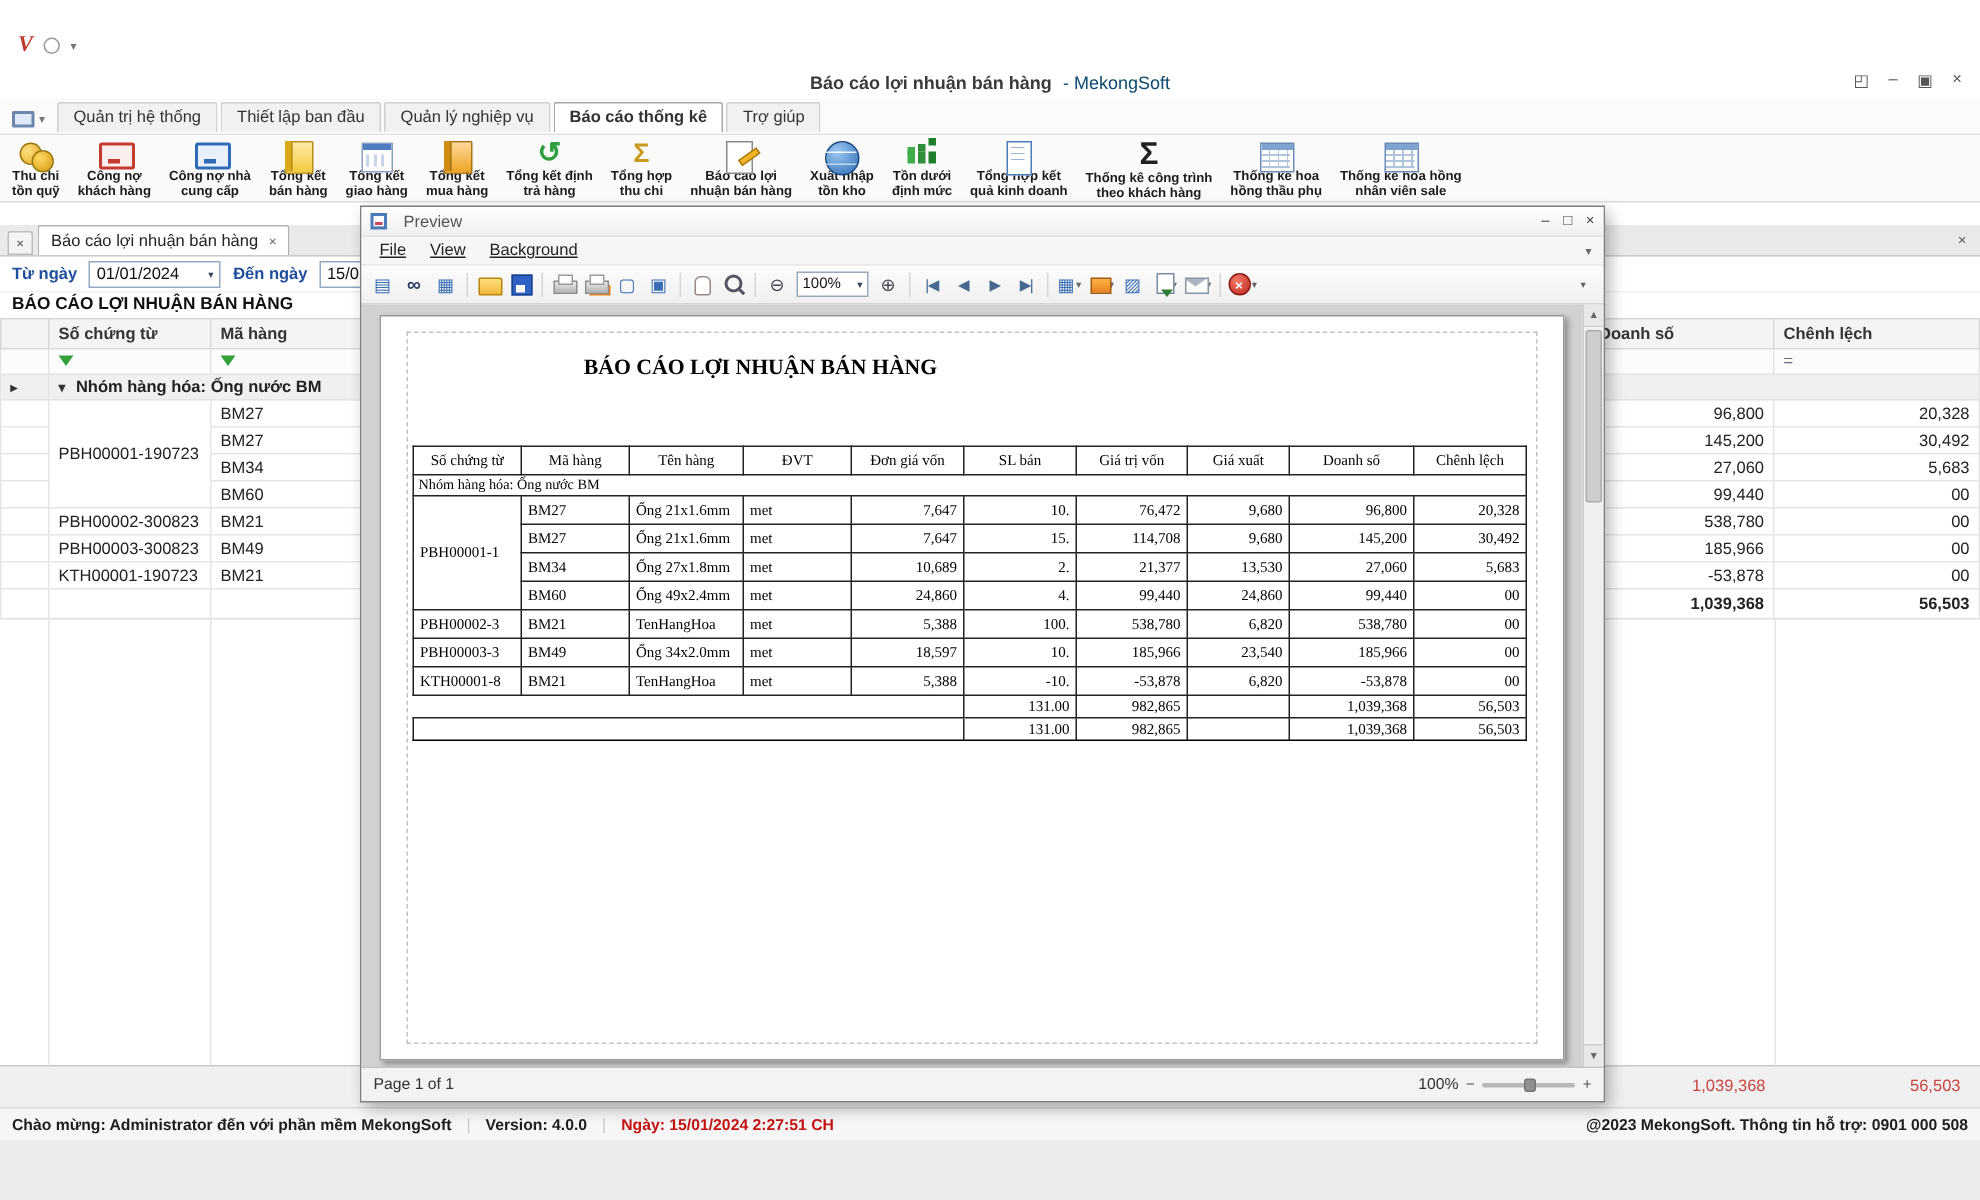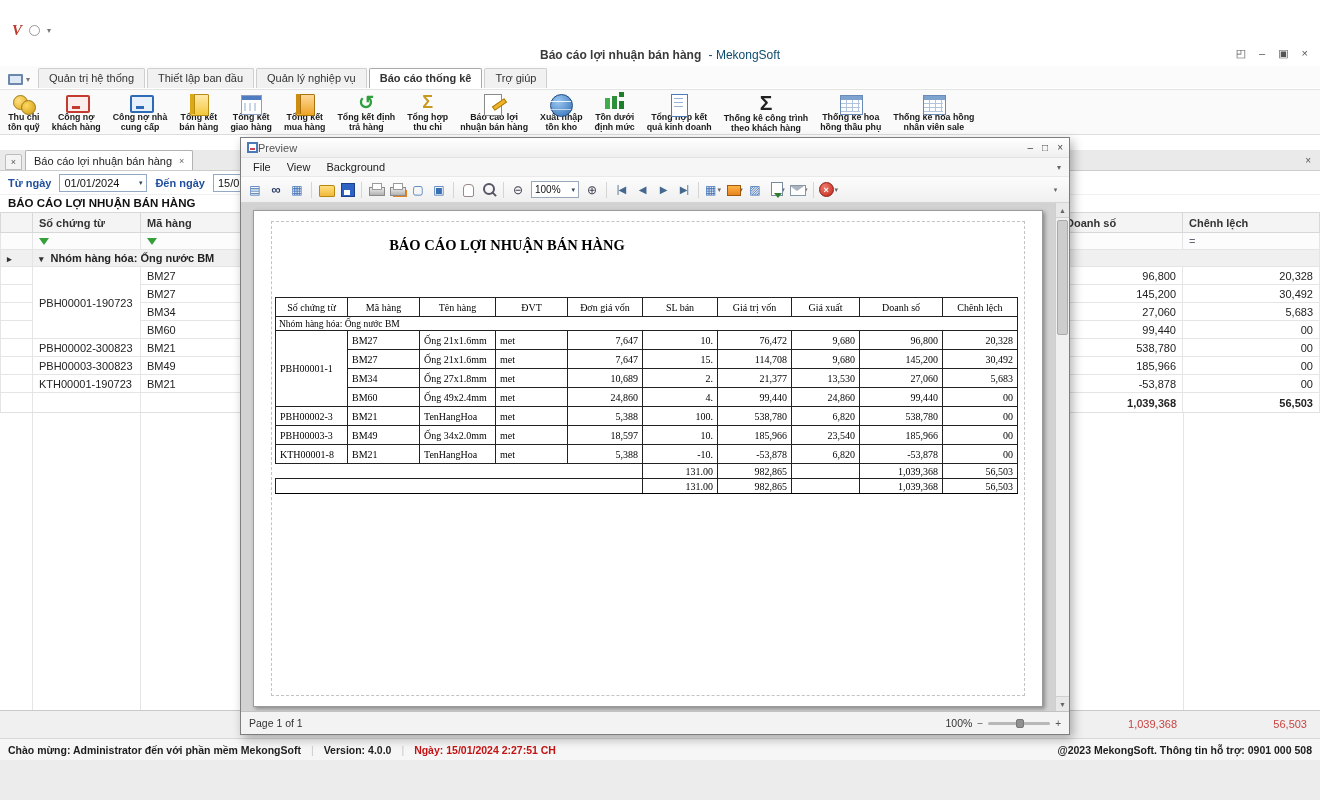--- a/index.html
+++ b/index.html
@@ -91,26 +91,26 @@
 
   .statusbar{position:absolute;top:738px;left:0;right:0;height:22px;background:#f6f6f6;border-top:1px solid #d8d8d8;display:flex;align-items:center;padding:0 8px;font-size:10.5px;gap:10px;}
   .statusbar .sb-b{font-weight:bold;color:#1d1d1d;}
   .statusbar .sb-red{font-weight:bold;color:#c41212;}
   .statusbar .sep{color:#c8c8c8;}
   .statusbar .sb-spacer{flex:1;}
   .bottom-strip{position:absolute;top:760px;left:0;right:0;height:40px;background:#ececec;}
 
   
   .dialog{position:absolute;left:240px;top:137px;width:830px;height:598px;background:#f2f2f2;border:1px solid #7e7e7e;box-shadow:3px 4px 10px rgba(0,0,0,.3);z-index:10;display:flex;flex-direction:column;}
-  .dlg-title{height:20px;display:flex;align-items:center;gap:0;padding:0 6px;background:linear-gradient(#ffffff,#efefef);border-bottom:1px solid #e2e2e2;}
+  .dlg-title{height:20px;display:flex;align-items:center;gap:11px;padding:0 6px;background:linear-gradient(#ffffff,#efefef);border-bottom:1px solid #e2e2e2;}
   .dlg-app-icon{width:11px;height:11px;border:2px solid #4a7ab8;background:#fff;box-shadow:inset 0 0 0 1px #fff,inset 0 -3px 0 #c45;}
   .dlg-title .dt{font-size:11px;color:#555;}
   .dlg-btns{margin-left:auto;display:flex;gap:9px;font-size:10px;color:#444;}
   .dlg-menu{height:18px;display:flex;align-items:center;padding:0 4px;background:#f6f6f6;font-size:11px;color:#222;}
-  .dlg-menu .mi{padding:1px 8px;}
+  .dlg-menu .mi{padding:1px 8px;text-decoration:underline;}
   .dlg-menu .m-spacer{flex:1;}
   .dlg-menu .m-caret{font-size:8px;color:#666;padding-right:4px;}
   .dlg-toolbar{height:27px;display:flex;align-items:center;padding:0 4px;gap:1px;background:linear-gradient(#fcfcfc,#f0f0f0);border-top:1px solid #e9e9e9;border-bottom:1px solid #d4d4d4;}
   .ti{height:21px;min-width:20px;position:relative;display:inline-flex;align-items:center;justify-content:center;border-radius:2px;font-size:12px;color:#445;padding:0 1px;}
   .ti .tcaret{font-size:7px;color:#666;margin-left:1px;}
   .tsep{width:1px;height:16px;background:#d5d5d5;margin:0 3px;}
   .blue-g{color:#3b6fb5;}
   .nav-g{color:#44688f;font-size:10px;letter-spacing:-1px;}
   .zoombox{width:48px;height:17px;background:#fff;border:1px solid #9aa8bb;display:flex;align-items:center;justify-content:space-between;padding:0 3px;font-size:10px;color:#111;margin:0 2px;}
   .zoombox .dc{font-size:7px;color:#345;}

